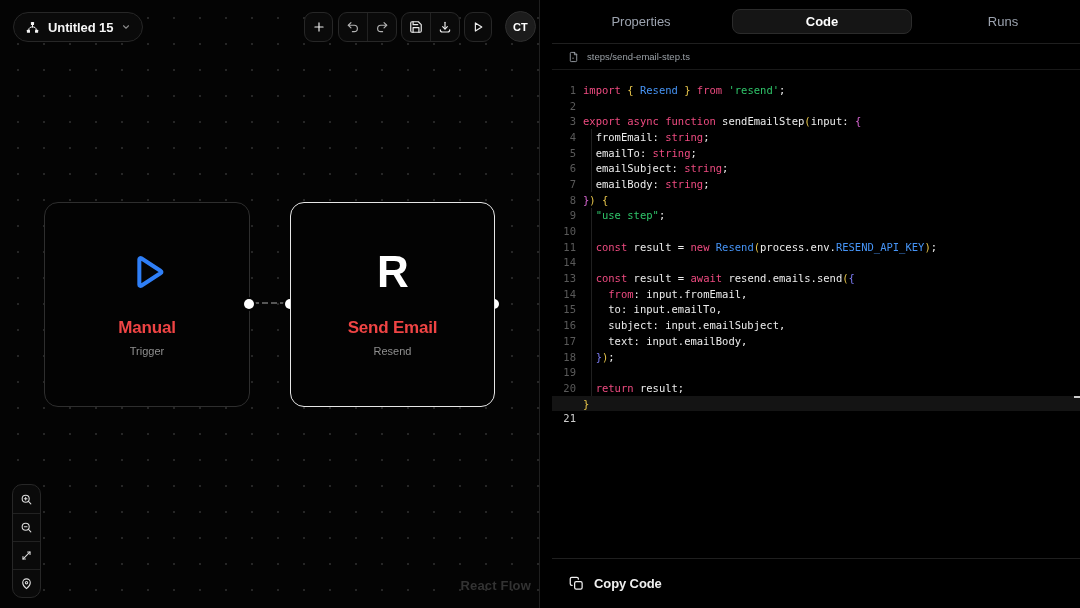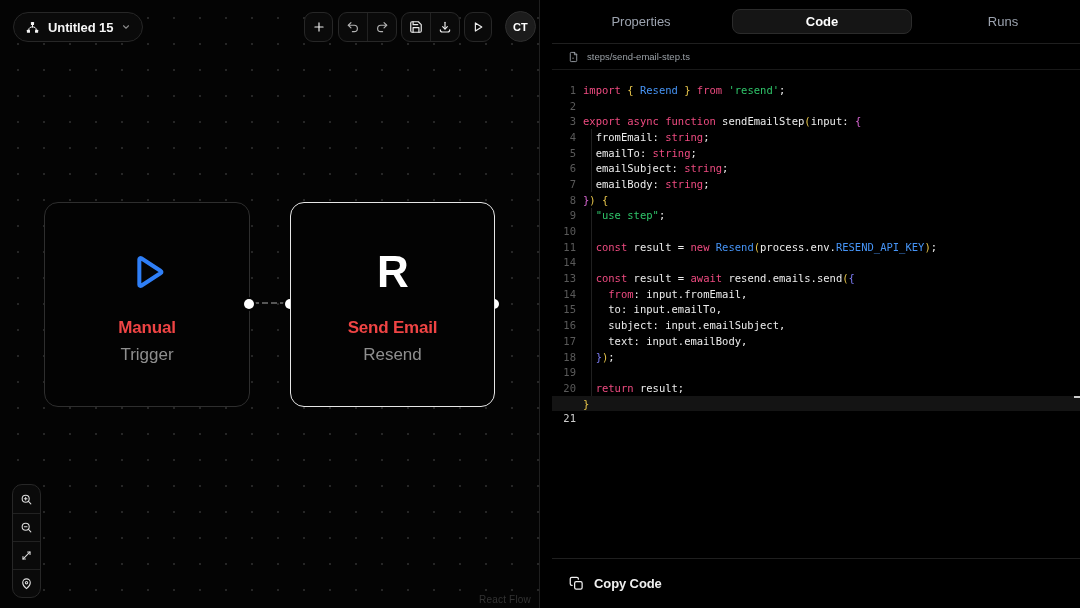--- a/index.html
+++ b/index.html
@@ -44,21 +44,21 @@
 
   
   .node {
     position:absolute; top:202px; height:205px; border-radius:14px; background:#030303;
     display:flex; flex-direction:column; align-items:center; padding-top:46px; cursor:pointer;
   }
   .node-manual { left:44px; width:206px; border:1px solid #2e2e2e; }
   .node-send   { left:290px; width:205px; border:1px solid var(--sel-border); }
   .node-iconbox { height:46px; display:flex; align-items:center; justify-content:center; }
   .node-title { margin-top:23px; font-size:17px; font-weight:700; color:#ef4444; letter-spacing:-0.2px; }
-  .node-sub   { margin-top:7px; font-size:17px; color:#8f8f8f; }
+  .node-sub   { margin-top:7px; font-size:11px; color:#8f8f8f; }
   .r-logo { font-size:44px; font-weight:800; color:#fff; line-height:46px; letter-spacing:-1px; }
   .handle {
     position:absolute; width:10px; height:10px; border-radius:50%; background:#fff;
     box-shadow:0 0 0 2px #040404; cursor:crosshair;
   }
   .edge {
     position:absolute; left:253px; top:302px; width:33px; height:0;
     border-top:2px dashed #555;
   }
 
@@ -66,21 +66,21 @@
   .zoom-controls {
     position:absolute; left:12px; top:484px; width:29px;
     background:#0a0a0a; border:1px solid #272727; border-radius:10px; overflow:hidden;
   }
   .zoom-controls .zc {
     width:100%; height:28px; display:flex; align-items:center; justify-content:center;
     color:#dcdcdc; cursor:pointer;
   }
   .zoom-controls .zc + .zc { border-top:1px solid #222; }
   .attribution {
-    position:absolute; right:8px; bottom:3px; font-size:10px; color:#333; letter-spacing:0.2px;
+    position:absolute; right:8px; bottom:15px; font-size:13px; color:#333; letter-spacing:0.2px;font-weight:bold;
   }
 
   
   .panel { position:absolute; left:552px; top:0; width:540px; height:608px; background:#000; }
   .tabs { display:flex; height:44px; border-bottom:1px solid #1f1f1f; }
   .tab {
     flex:1; display:flex; align-items:center; justify-content:center;
     font-size:13px; color:#9ca3af; cursor:pointer;
   }
   .tab.active {

